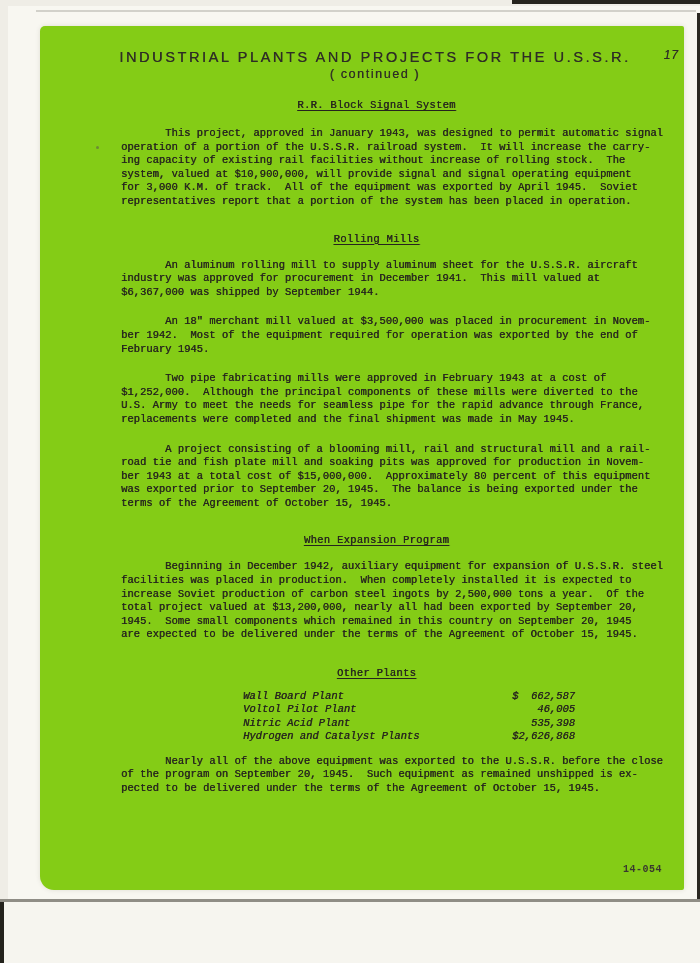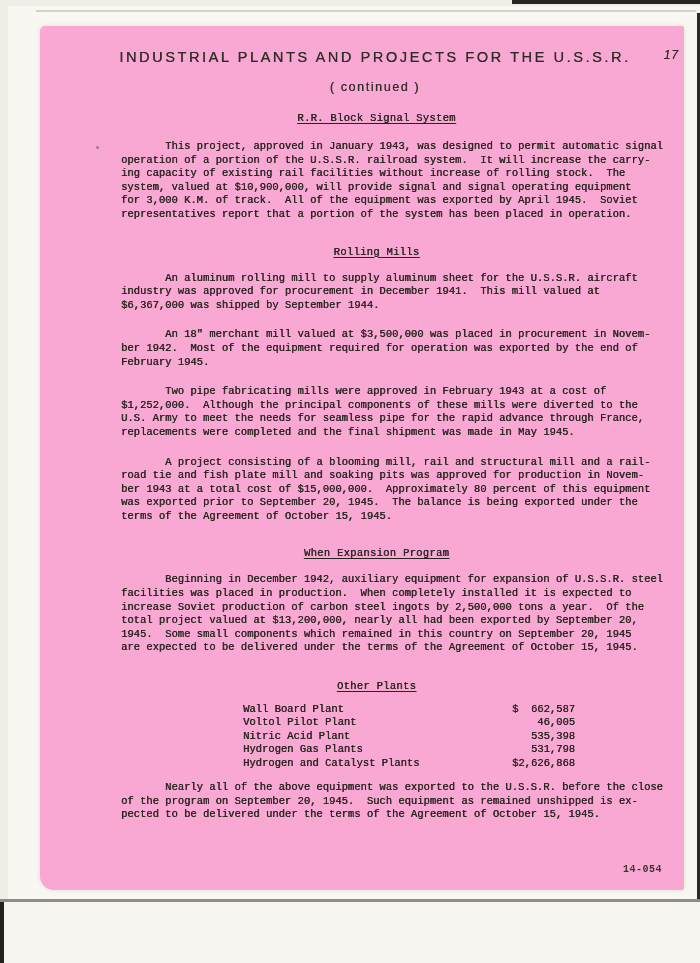--- a/index.html
+++ b/index.html
@@ -36,21 +36,21 @@
     background: #f6f5ef;
   }
   .edge-bottom-left-dark {
     position: absolute; left: 0; top: 902px; width: 4px; height: 61px;
     background: #23221c;
   }
 
   .paper {
     position: absolute; left: 40px; top: 26px;
     width: 644px; height: 864px;
-    background: #f9a8d4;
+    background: #84cc16;
     border-radius: 5px 2px 2px 14px;
     box-shadow: 0 0 5px rgba(60,55,20,0.12);
     box-sizing: border-box;
     padding-top: 22px;
     color: #2a2824;
   }
 
   .title-row {
     position: relative;
     text-align: center;
@@ -69,21 +69,20 @@
   .page-number {
     position: absolute;
     right: 18px; top: 0;
     font-style: italic;
     font-size: 12px;
     letter-spacing: 1px;
     color: #2e2c26;
     text-shadow: 0.3px 0 0 rgba(46,44,38,0.7);
   }
   .continued {
-    margin-top: 13px;
     text-align: center;
     transform: translateX(13px);
     font-size: 12.5px;
     letter-spacing: 1.6px;
     line-height: 16px;
     color: #2e2c26;
     text-shadow: 0.3px 0 0 rgba(46,44,38,0.7);
   }
 
   .content {
@@ -120,20 +119,21 @@
   .mt-p-md { margin-top: 12px; }
   .mt-p-lg { margin-top: 15px; }
 
   .plants-table {
     margin-top: 10px;
     padding-left: 138px;
   }
   .plant-row {
     display: flex;
     line-height: 13.4px;
+    font-style: italic;
   }
   .plant-label {
     width: 260px;
     white-space: pre;
   }
   .plant-value {
     width: 72px;
     text-align: right;
     white-space: pre;
   }
@@ -222,24 +222,20 @@
         </div>
         <div class="plant-row">
           <span class="plant-label">Voltol Pilot Plant</span>
           <span class="plant-value">46,005</span>
         </div>
         <div class="plant-row">
           <span class="plant-label">Nitric Acid Plant</span>
           <span class="plant-value">535,398</span>
         </div>
         <div class="plant-row">
-          <span class="plant-label">Hydrogen Gas Plants</span>
-          <span class="plant-value">531,798</span>
-        </div>
-        <div class="plant-row">
           <span class="plant-label">Hydrogen and Catalyst Plants</span>
           <span class="plant-value">$2,626,868</span>
         </div>
       </div>
 
       <pre class="para mt-p-sm">       Nearly all of the above equipment was exported to the U.S.S.R. before the close
 of the program on September 20, 1945.  Such equipment as remained unshipped is ex-
 pected to be delivered under the terms of the Agreement of October 15, 1945.</pre>
 
     </div>

